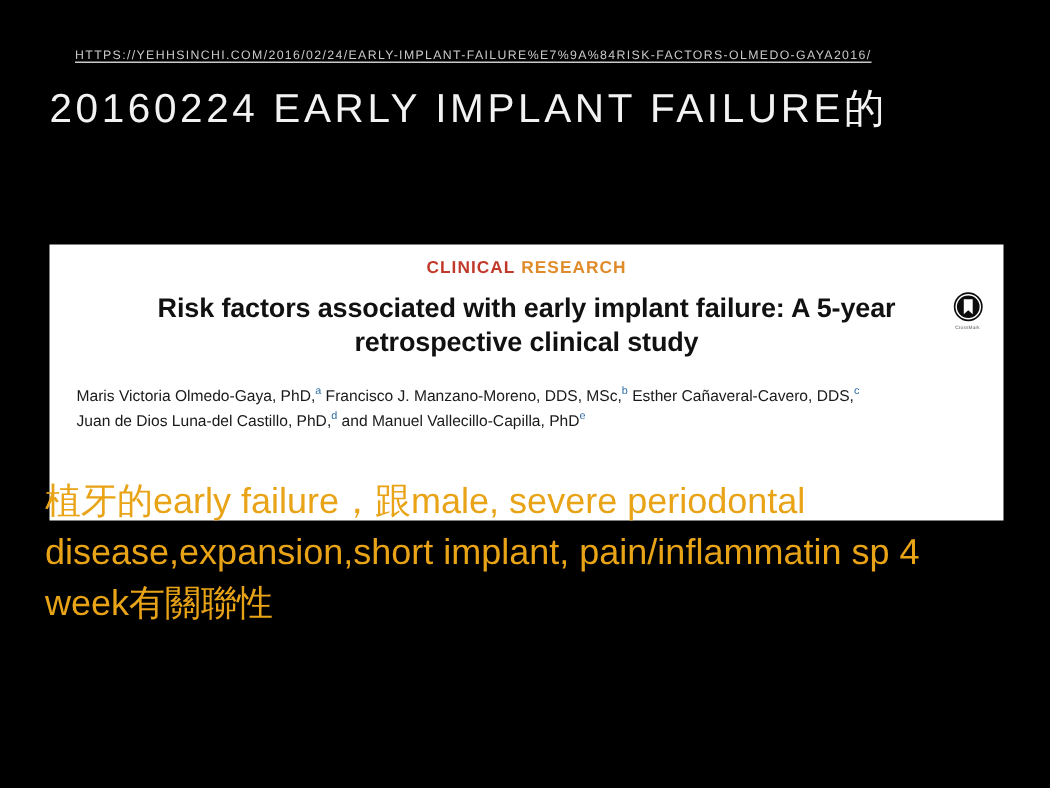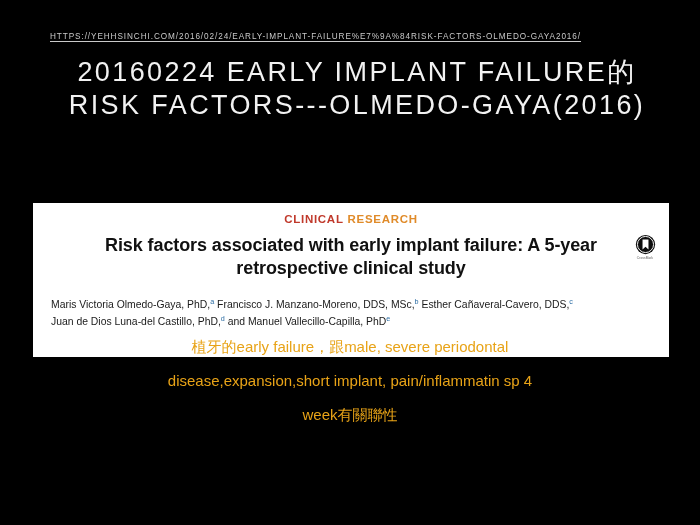--- a/index.html
+++ b/index.html
@@ -42,34 +42,32 @@
     position: absolute;
     left: 33px;
     top: 56px;
     width: 648px;
     color: #f2f2f2;
     font-size: 27px;
     line-height: 33px;
     letter-spacing: 2.4px;
     font-weight: 300;
     font-family: "Liberation Sans", sans-serif;
-    text-align: center;
   }
   .slide-title .tline { display: block; white-space: nowrap; }
 
   
   .paper-card {
     position: absolute;
     left: 33px;
     top: 163px;
     width: 636px;
-    height: 154px;
+    height: 184px;
     background: #ffffff;
     overflow: hidden;
-    margin-top: 40px;
   }
 
   .kicker {
     position: absolute;
     top: 10px;
     left: 0;
     width: 100%;
     text-align: center;
     font-size: 11.5px;
     font-weight: bold;
@@ -133,41 +131,39 @@
     color: #555;
     letter-spacing: 0.1px;
     margin-top: 1px;
     font-family: "Liberation Sans", sans-serif;
   }
 
   
   .summary {
     position: absolute;
     left: 30px;
-    top: 330px;
+    top: 318px;
     width: 640px;
-    text-align: center;
     color: #e8a317;
-    font-size: 15px;
+    font-size: 24px;
     line-height: 34px;
     font-weight: 400;
     font-family: "Liberation Sans", sans-serif;
   }
   .summary .sline { display: block; white-space: nowrap; }
 </style>
 </head>
 <body>
 
 <div id="slide">
 
   <a class="url-line" href="#" style="color:#c9c9c9;">HTTPS://YEHHSINCHI.COM/2016/02/24/EARLY-IMPLANT-FAILURE%E7%9A%84RISK-FACTORS-OLMEDO-GAYA2016/</a>
 
   <div class="slide-title">
     <span class="tline">20160224 EARLY IMPLANT FAILURE的</span>
-    <span class="tline">RISK FACTORS---OLMEDO-GAYA(2016)</span>
   </div>
 
   <div class="paper-card">
 
     <div class="kicker">
       <span class="k-red">CLINICAL</span><span>&nbsp;</span><span class="k-gold">RESEARCH</span>
     </div>
 
     <div class="paper-title">
       <span class="pline">Risk factors associated with early implant failure: A 5-year</span>

